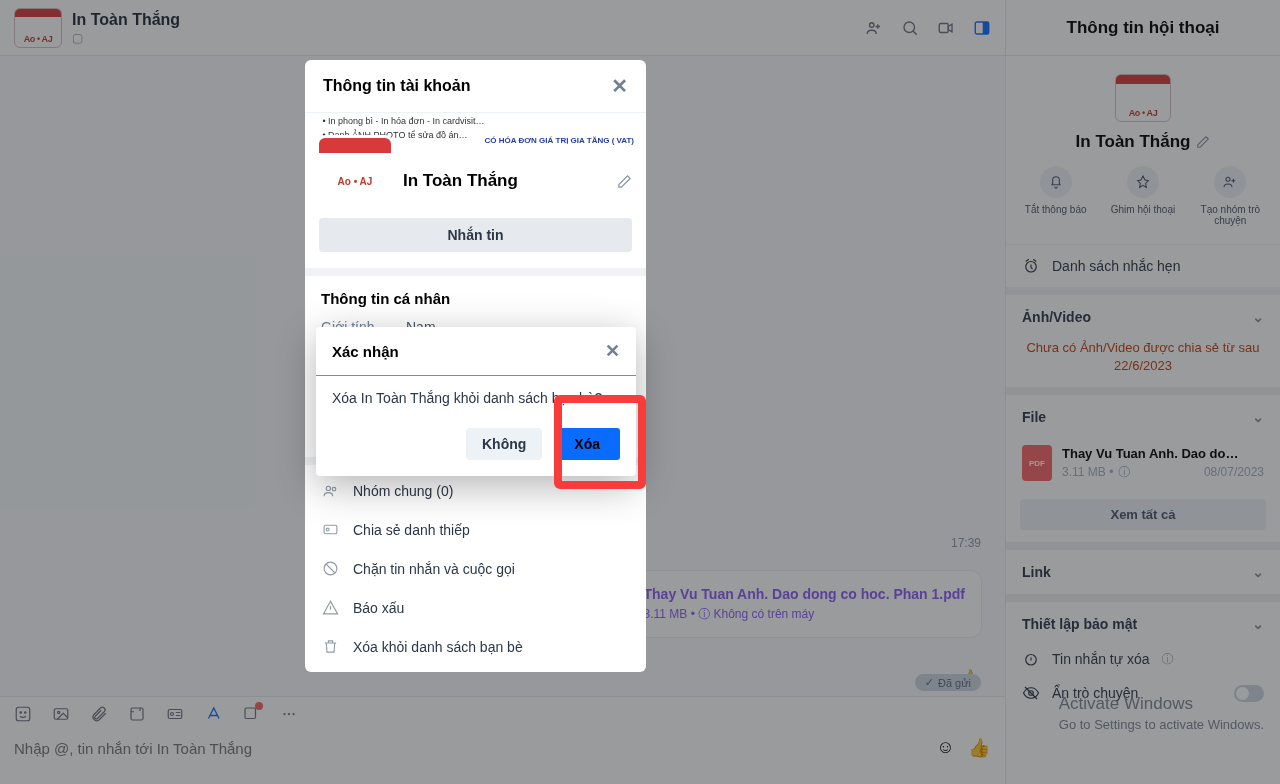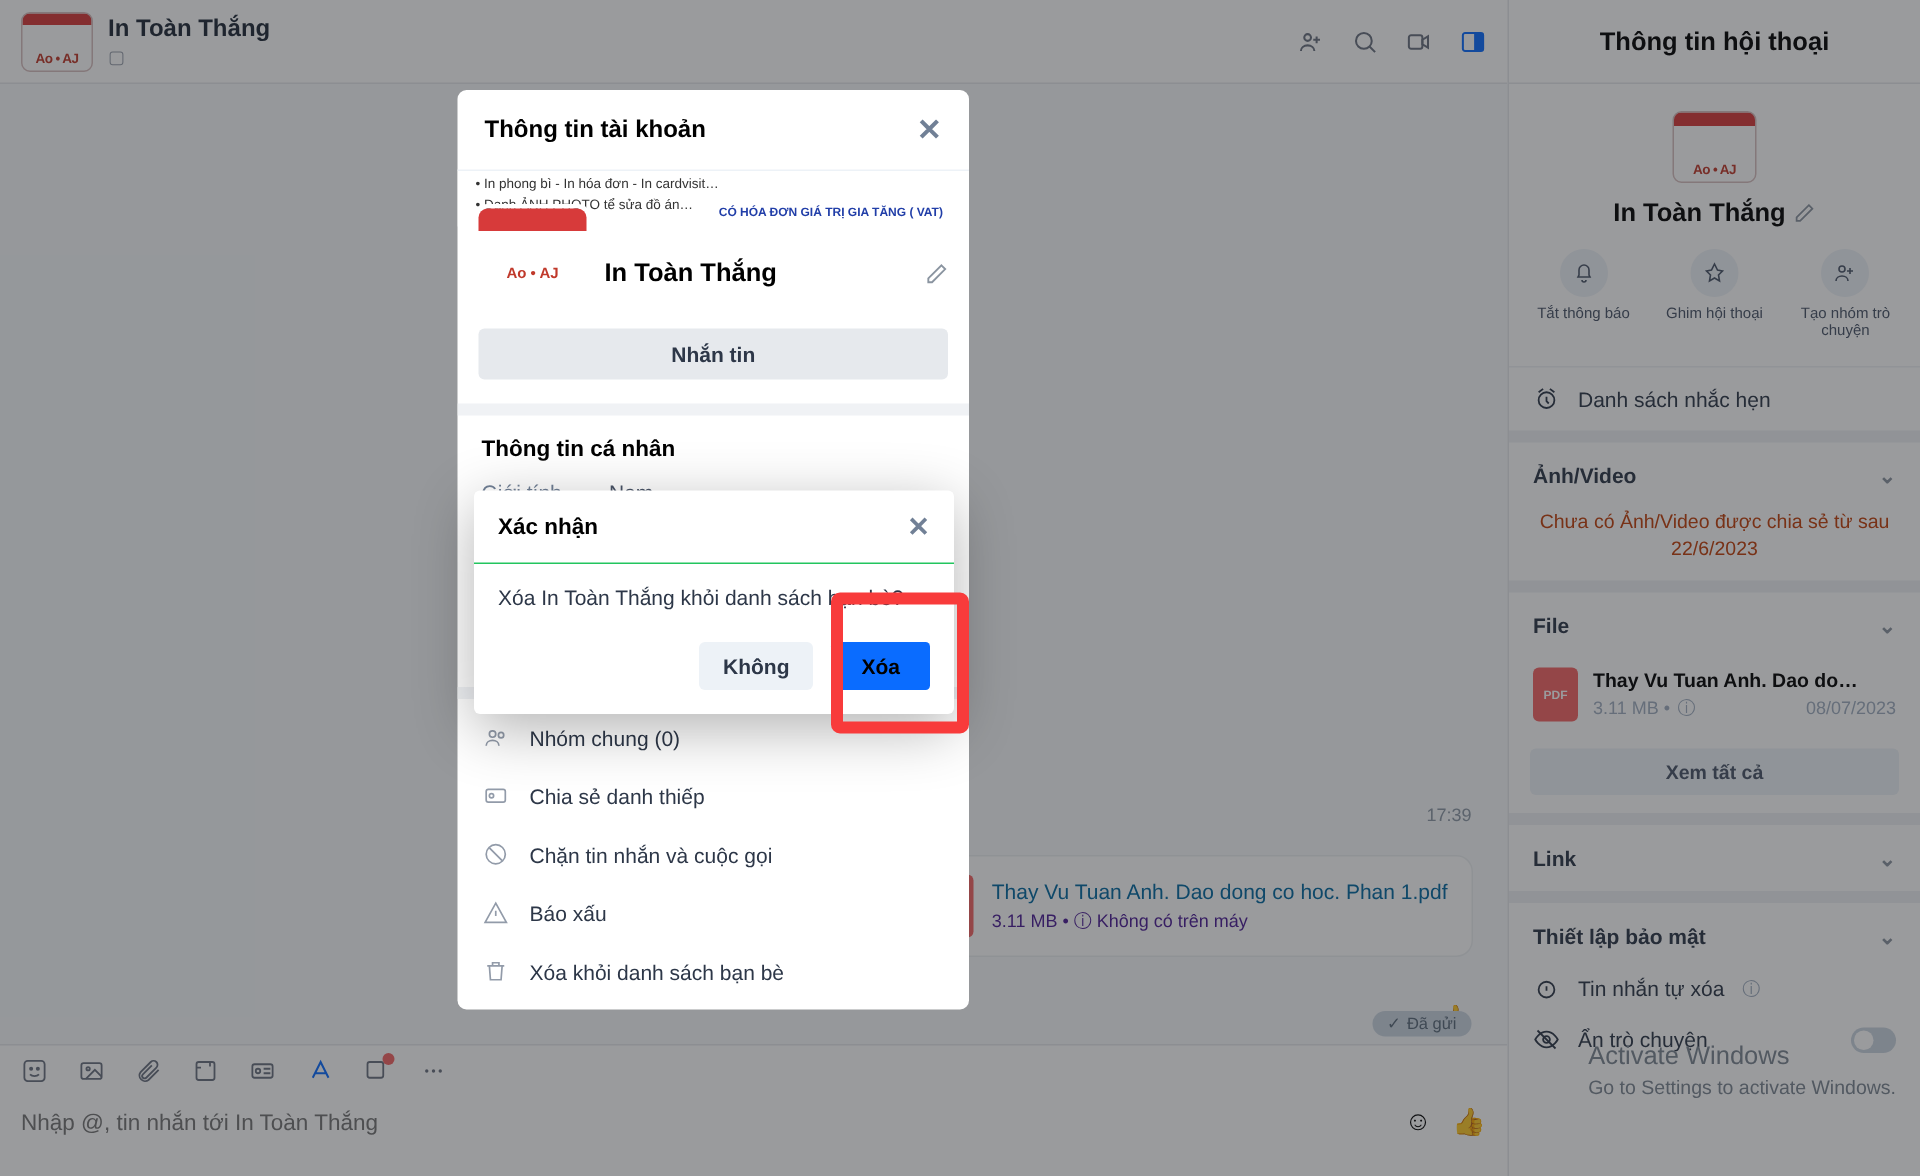--- a/index.html
+++ b/index.html
@@ -8,22 +8,22 @@
   .header{height:56px;border-bottom:1px solid #e5e7eb;display:flex;align-items:center;padding:0 14px;gap:10px}
   .avatar-sm{width:48px;height:40px;border-radius:6px;background:linear-gradient(180deg,#d73a3a 20%,#fff 20%);border:1px solid #d8bfbf;display:flex;align-items:flex-end;justify-content:center;font-size:9px;color:#c0392b;font-weight:600;padding-bottom:3px;letter-spacing:-0.4px}
   .h-title{font-weight:600;font-size:16px;color:#1f2937}
   .h-sub{font-size:12px;color:#9ca3af;margin-top:2px}
   .h-actions{margin-left:auto;display:flex;gap:18px;align-items:center;color:#6b7280}
   .icon{width:18px;height:18px;display:inline-flex}
   .chat-body{flex:1;background:#f7fafc;position:relative;padding:20px}
   .msg-row{position:absolute;right:24px;display:flex;flex-direction:column;align-items:flex-end;gap:6px}
   .msg-bubble{background:#fff;border-radius:10px;padding:12px 16px;display:flex;gap:12px;align-items:center;box-shadow:0 0 0 1px #eceff1}
   .pdf-ic{width:36px;height:42px;background:#f56565;border-radius:4px;display:flex;align-items:center;justify-content:center;color:#fff;font-size:9px;font-weight:700}
-  .msg-title{font-size:14px;font-weight:400;color:#0369a1}
-  .msg-meta{font-size:12px;color:#4c1d95;margin-top:4px}
+  .msg-title{font-size:14px;font-weight:700;color:#8b5cf6}
+  .msg-meta{font-size:12px;color:#8b5cf6;margin-top:4px}
   .time-stamp{font-size:12px;color:#8e99a6}
   .sent-badge{background:#cbd5e0;color:#5a6a7a;font-size:11px;padding:2px 10px;border-radius:10px;display:flex;align-items:center;gap:4px}
   .composer{height:88px;border-top:1px solid #e5e7eb;display:flex;flex-direction:column}
   .comp-tools{display:flex;gap:20px;padding:8px 14px;align-items:center;color:#6b7280}
   .comp-input-row{display:flex;padding:6px 14px;align-items:center}
   .comp-input{flex:1;border:none;outline:none;font-size:15px;color:#9ca3af}
   .comp-right{display:flex;gap:14px;font-size:18px}
   .rside{position:absolute;right:0;top:0;width:275px;bottom:0;border-left:1px solid #e5e7eb;background:#fff;overflow:hidden;display:flex;flex-direction:column}
   .rside-h{height:56px;border-bottom:1px solid #e5e7eb;display:flex;align-items:center;justify-content:center;font-weight:600;font-size:17px}
   .r-body{flex:1;overflow-y:auto}
@@ -40,21 +40,21 @@
   .r-ftitle{font-size:13px;font-weight:600;white-space:nowrap;overflow:hidden;text-overflow:ellipsis;width:180px}
   .r-fmeta{font-size:12px;color:#a0aec0;margin-top:3px;display:flex;align-items:center;gap:5px}
   .see-all{margin:6px 14px 12px;background:#edf2f7;text-align:center;padding:8px;border-radius:4px;font-size:13px;font-weight:600;color:#4a5568;cursor:pointer}
   .toggle{width:30px;height:17px;background:#cbd5e0;border-radius:10px;position:relative}
   .toggle:after{content:"";position:absolute;width:13px;height:13px;background:#fff;border-radius:50%;top:2px;left:2px}
   .win-act{position:absolute;right:16px;bottom:50px;color:#7d8793;font-size:13px;line-height:1.4}
   .win-act b{font-size:17px;font-weight:400;color:#7d8793}
   .overlay{position:absolute;inset:0;background:rgba(30,33,37,0.45)}
   .modal1{position:absolute;left:305px;top:60px;width:341px;background:#fff;border-radius:6px;overflow:hidden}
   .m1-h{display:flex;justify-content:space-between;align-items:center;padding:14px 18px;font-weight:600;font-size:16px}
-  .m1-banner{height:38px;background:#fff;padding:2px 12px;font-size:9px;display:flex;justify-content:flex-start;border-top:1px solid #edf2f7;color:#333}
+  .m1-banner{height:38px;background:#fff;padding:2px 12px;font-size:9px;display:flex;justify-content:flex-end;border-top:1px solid #edf2f7;color:#333}
   .m1-vat{font-size:8px;color:#213ea8;font-weight:700;align-self:flex-end;margin-bottom:3px}
   .m1-prof{height:62px;display:flex;align-items:center;padding:0 14px;gap:12px}
   .m1-av{width:72px;height:54px;position:relative;top:-16px;border-radius:6px;background:linear-gradient(180deg,#d73a3a 28%,#fff 28%);box-shadow:0 0 0 3px #fff;display:flex;align-items:flex-end;justify-content:center;font-size:10px;color:#c0392b;font-weight:700;padding-bottom:5px}
   .m1-name{font-weight:600;font-size:17px;flex:1}
   .m1-btn{margin:6px 14px 16px;background:#e6e9ed;text-align:center;padding:9px;border-radius:4px;font-weight:600;font-size:14px;color:#2d3748;cursor:pointer}
   .m1-sec{padding:14px 16px;border-top:8px solid #f0f2f5}
   .m1-st{font-weight:600;font-size:15px;margin-bottom:12px}
   .m1-row{display:flex;font-size:14px;color:#4a5568;margin-bottom:10px}
   .m1-k{width:85px;color:#718096}
   .m1-photos{display:flex;gap:10px;margin-top:10px}

